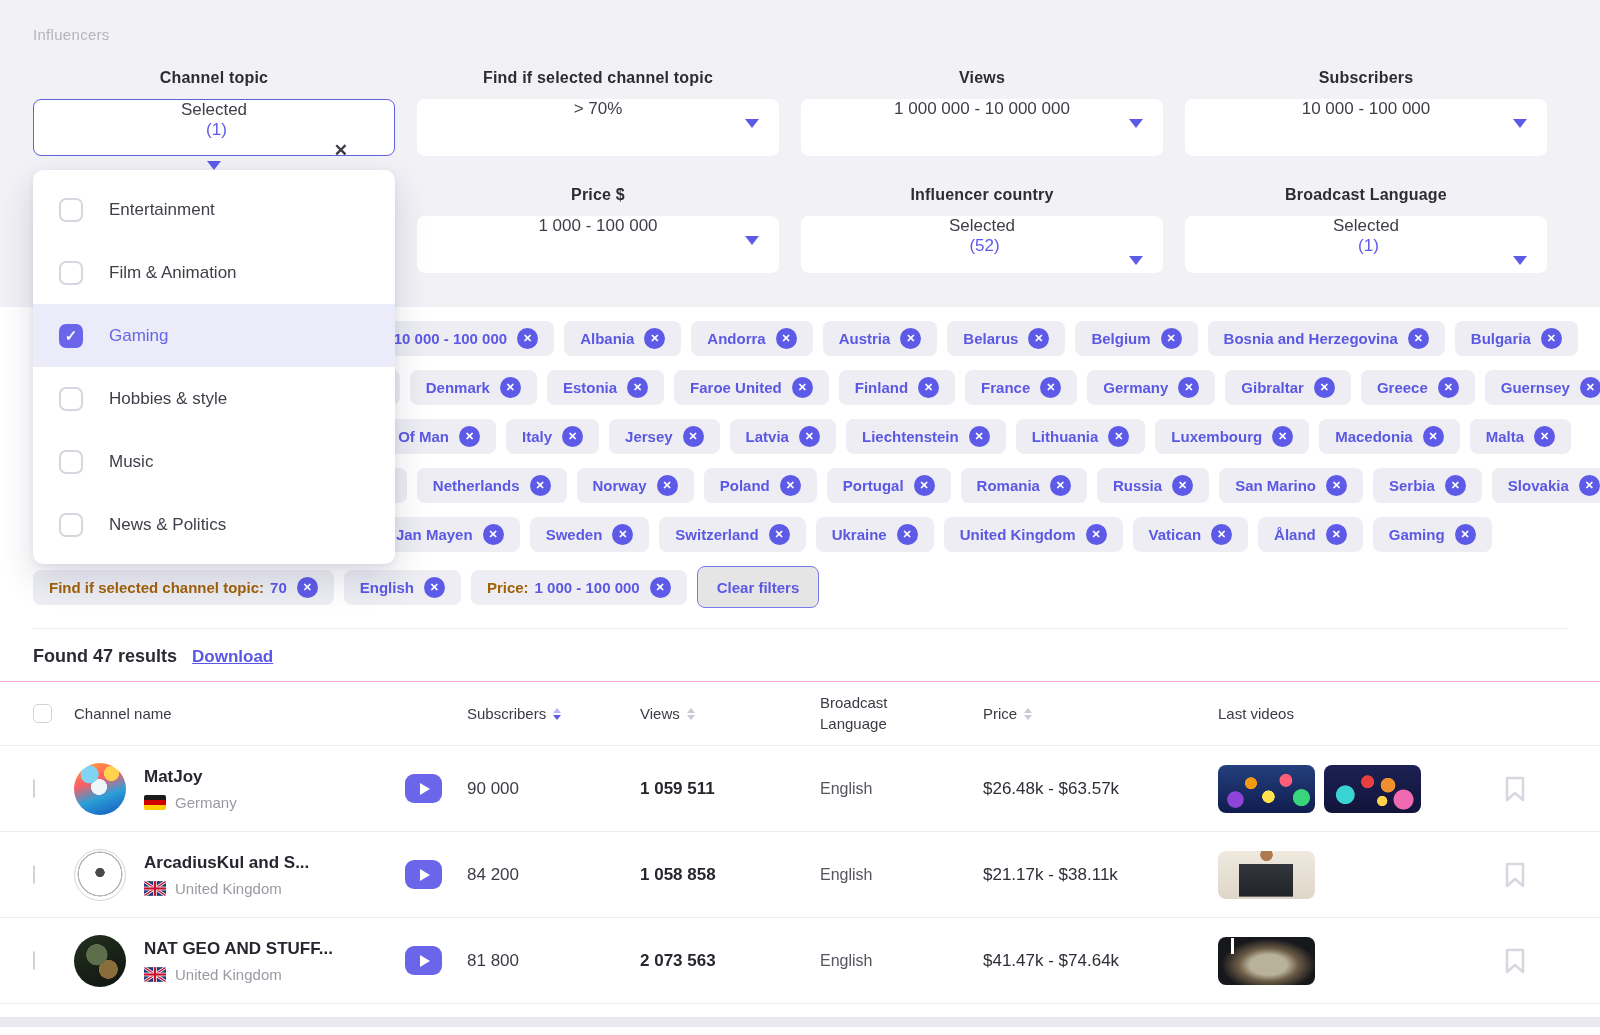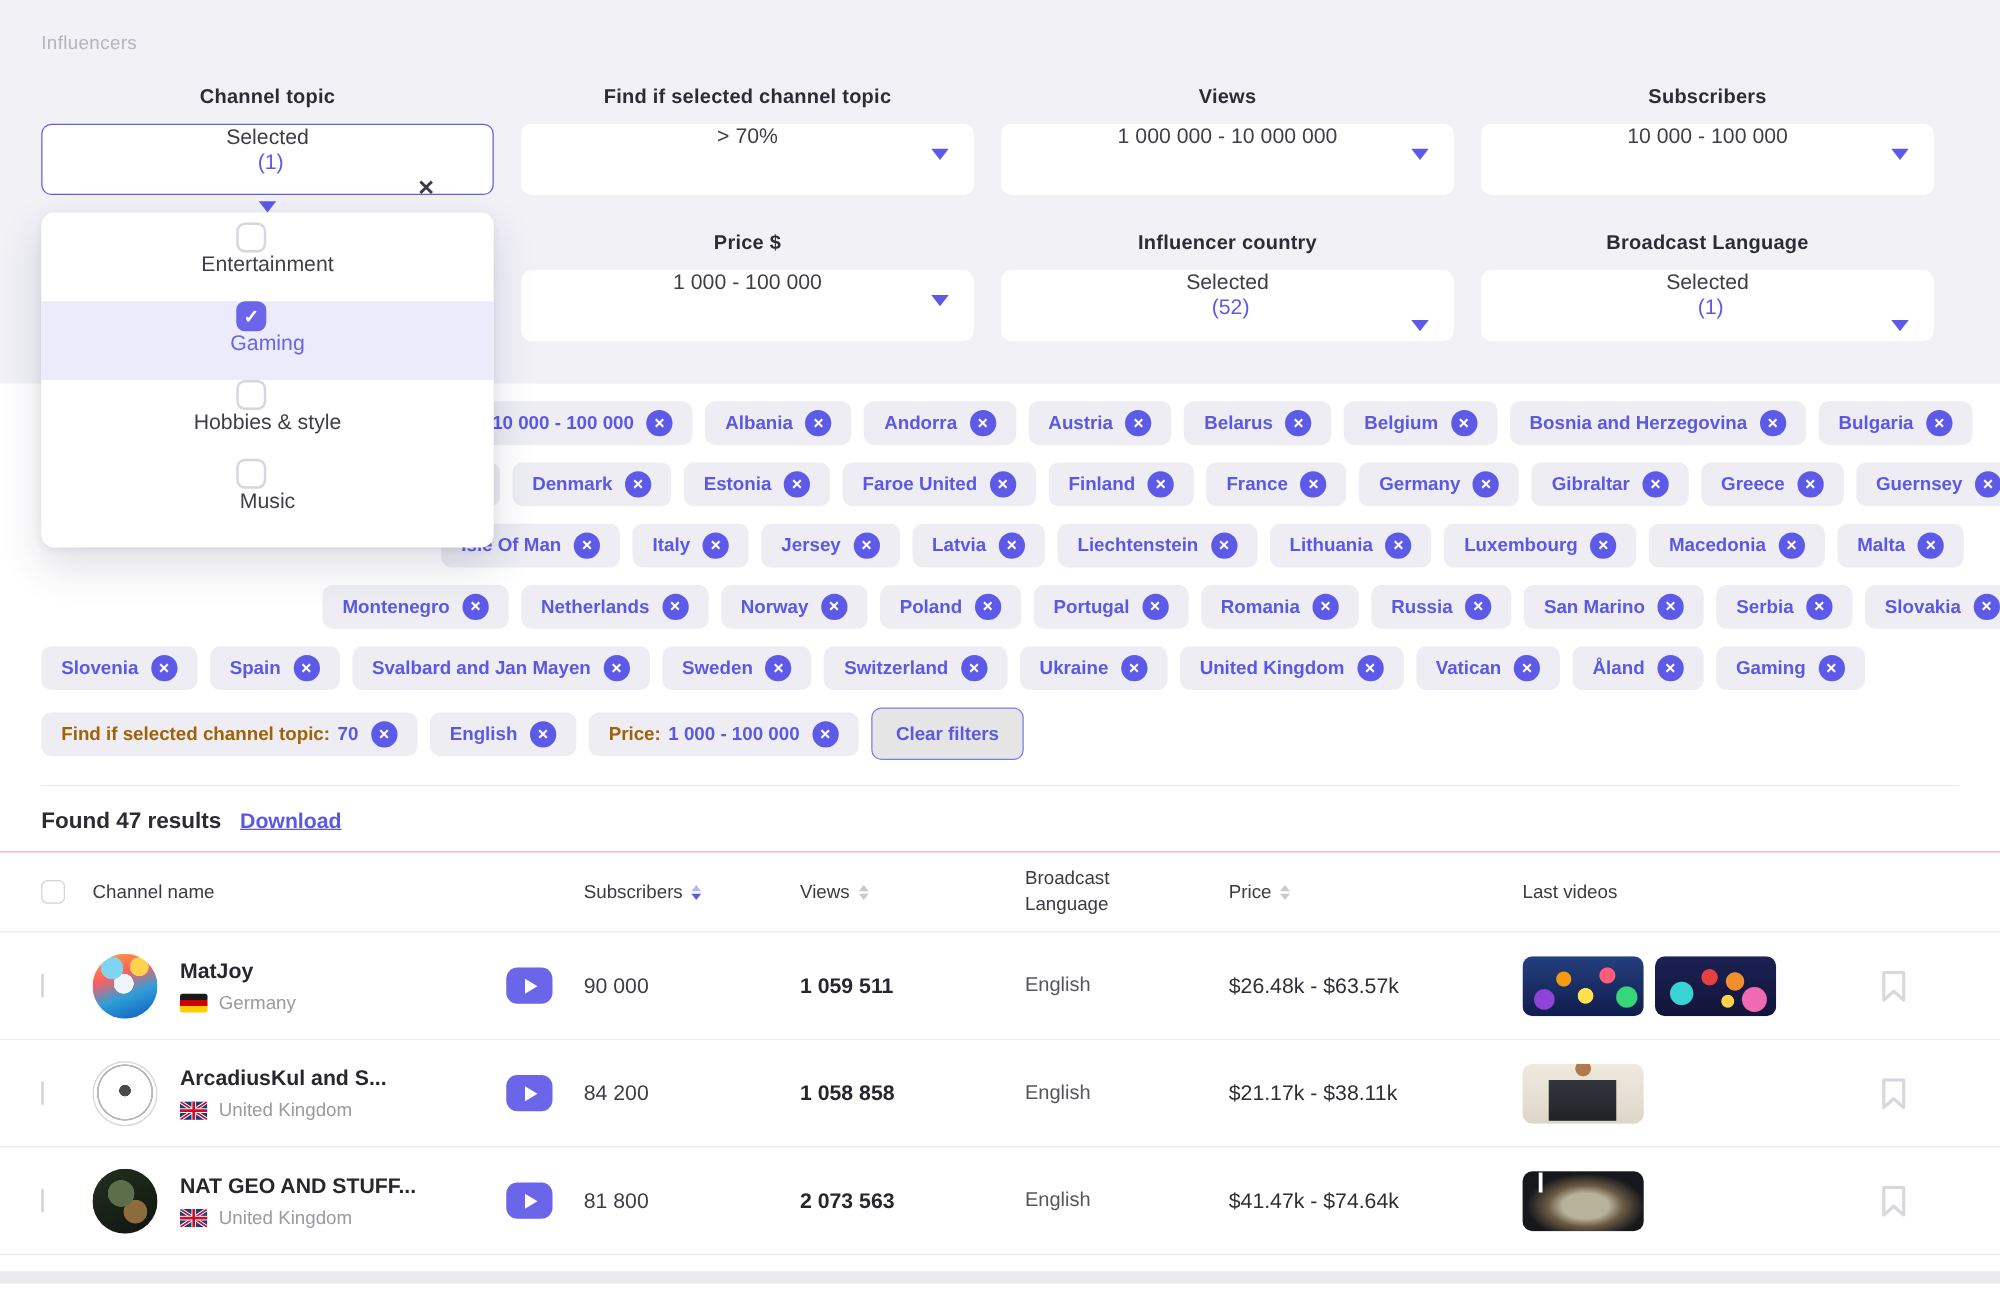--- a/index.html
+++ b/index.html
@@ -18,21 +18,21 @@
     border-left:7px solid transparent; border-right:7px solid transparent; border-top:9px solid #5e5ae8; }
   .select-box.focused { border:1.5px solid #6360e0; }
   .accent-num { color:#5e5ae8; margin-left:5px; }
   .cursor-bar { display:inline-block; width:1.5px; height:22px; background:#2a2a33; margin-left:3px; vertical-align:middle; }
   .clear-x { font-size:17px; font-weight:700; color:#3a3a44; margin-left:auto; margin-right:26px; cursor:pointer; }
   .select-box.focused .chev { margin-left:0; }
 
   
   .dropdown-panel { position:absolute; left:33px; top:170px; width:362px; background:#fff; z-index:50;
     border-radius:10px; box-shadow:0 14px 34px rgba(45,45,90,.16), 0 2px 6px rgba(45,45,90,.08); padding:8px 0; }
-  .dd-item { height:63px; display:flex; align-items:center; padding:0 26px; font-size:17px; color:#3f3f49; cursor:pointer;flex-direction:column; }
+  .dd-item { height:63px; display:flex; align-items:center; padding:0 26px; font-size:17px; color:#3f3f49; cursor:pointer; }
   .dd-item .cb { width:24px; height:24px; border:2px solid #d6d6de; border-radius:7px; background:#fff;
     margin-right:26px; flex:0 0 auto; display:flex; align-items:center; justify-content:center; }
   .dd-item.checked { background:#ecebfa; color:#6865e3; }
   .dd-item.checked .cb { background:#6a65ea; border-color:#6a65ea; }
   .dd-item.checked .cb::after { content:"✓"; color:#fff; font-size:15px; font-weight:700; }
 
   
   .chips-section { background:#fff; padding:14px 33px 0 33px; }
   .chip-row { display:flex; align-items:center; margin-bottom:14px; }
   .chip-row.r1 { padding-left:247px; }
@@ -655,29 +655,37 @@
 <div class="bottom-gap"></div>
 <div class="bottom-strip"></div>
 
 <div class="dropdown-panel">
 
     <div class="dd-item">
       <span class="cb"></span>
       <span>Entertainment</span>
     </div>
 
+    <div class="dd-item">
+      <span class="cb"></span>
+      <span>Film &amp; Animation</span>
+    </div>
 
     <div class="dd-item checked">
       <span class="cb"></span>
       <span>Gaming</span>
     </div>
 
     <div class="dd-item">
       <span class="cb"></span>
       <span>Hobbies &amp; style</span>
     </div>
 
     <div class="dd-item">
       <span class="cb"></span>
       <span>Music</span>
     </div>
 
+    <div class="dd-item">
+      <span class="cb"></span>
+      <span>News &amp; Politics</span>
+    </div>
   </div>
 
 </body></html>

